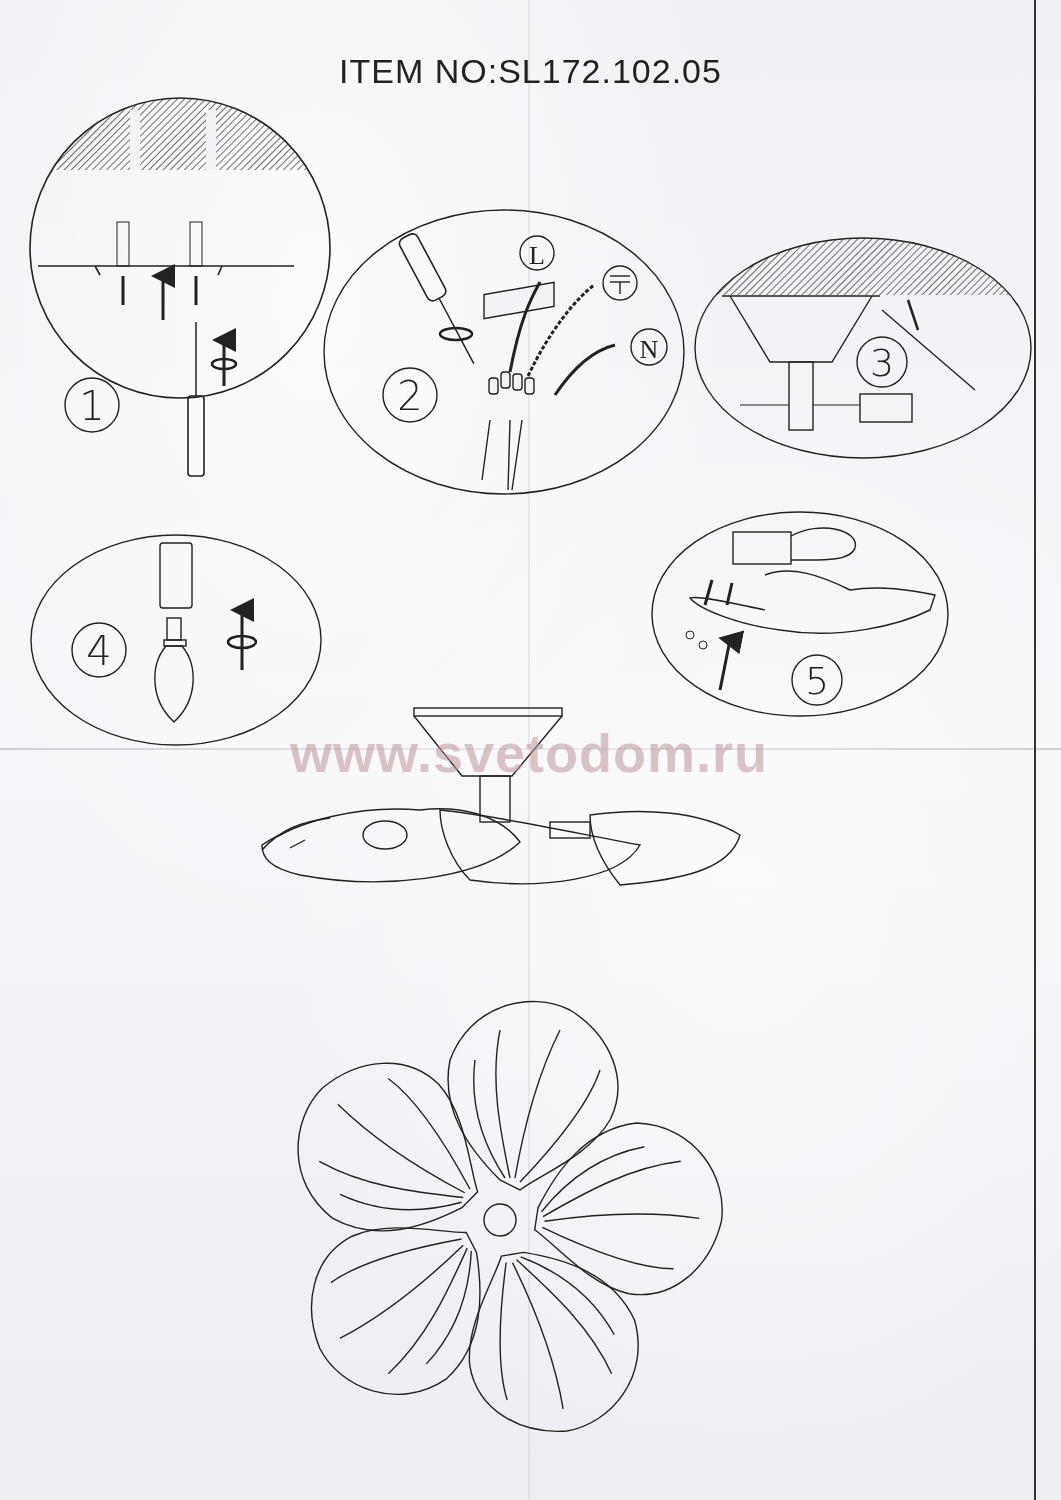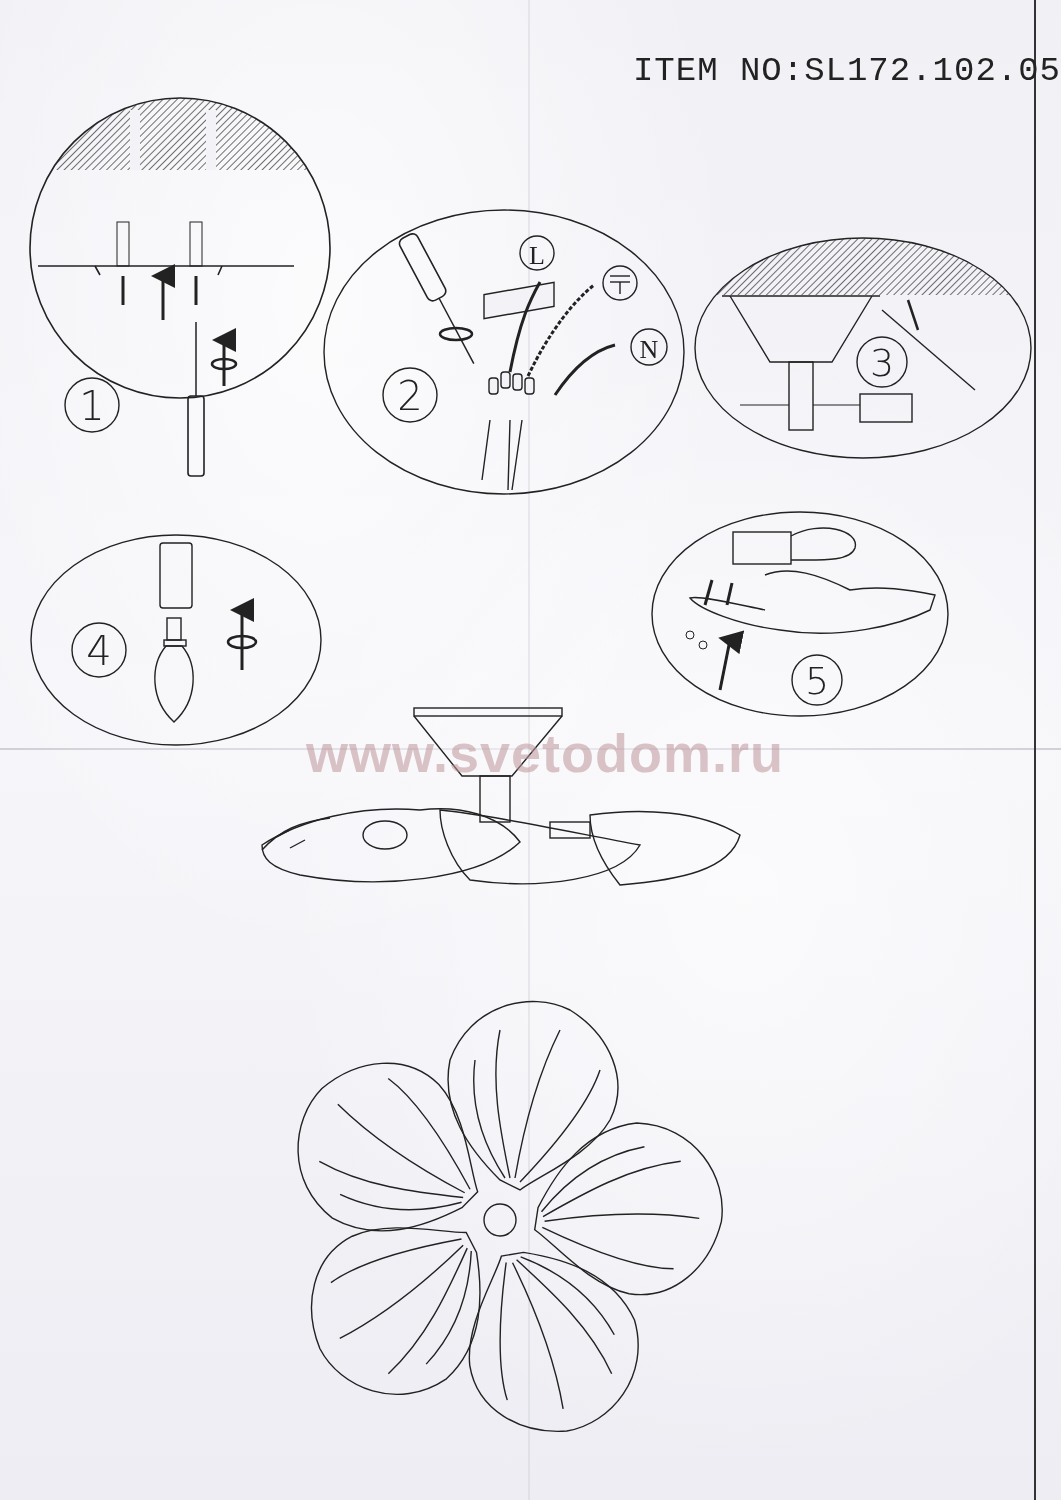--- a/index.html
+++ b/index.html
@@ -5,22 +5,22 @@
   html,body{margin:0;padding:0;}
   body{width:1061px;height:1500px;background:#f3f2f6;position:relative;overflow:hidden;font-family:"Liberation Serif",serif;}
   .paper{position:absolute;left:0;top:0;width:1061px;height:1500px;
     background:
       radial-gradient(ellipse at 30% 20%, rgba(255,255,255,0.7), rgba(255,255,255,0) 40%),
       radial-gradient(ellipse at 70% 60%, rgba(255,255,255,0.6), rgba(255,255,255,0) 45%),
       linear-gradient(180deg,#f1f0f5 0%,#f6f5f9 50%,#eeedf3 100%);}
   .fold-h{position:absolute;left:0;top:748px;width:1061px;height:2px;background:linear-gradient(90deg,rgba(170,170,180,0.5),rgba(200,200,210,0.3),rgba(170,170,180,0.5));}
   .fold-v{position:absolute;left:528px;top:0;width:2px;height:1500px;background:rgba(200,200,210,0.35);}
   .edge-r{position:absolute;left:1034px;top:0;width:2px;height:1500px;background:#333;}
-  .title{position:absolute;left:0;top:52px;width:1061px;text-align:right;font-size:34px;letter-spacing:1px;color:#222;font-family:Liberation Mono, monospace;}
-  .watermark{position:absolute;left:290px;top:722px;font-family:"Liberation Sans",sans-serif;font-weight:bold;font-size:54px;color:rgba(190,150,155,0.55);letter-spacing:1px;margin-left:16px;}
+  .title{position:absolute;left:0;top:52px;width:1061px;text-align:center;font-size:34px;letter-spacing:1px;color:#222;font-family:Liberation Sans, sans-serif;}
+  .watermark{position:absolute;left:290px;top:722px;font-family:"Liberation Sans",sans-serif;font-weight:bold;font-size:54px;color:rgba(190,150,155,0.55);letter-spacing:1px;}
   svg{position:absolute;left:0;top:0;}
   .num{font-family:"DejaVu Sans",sans-serif;font-weight:200;}
 </style>
 </head>
 <body>
 
 <div class="paper"></div>
 <div class="fold-h"></div>
 <div class="fold-v"></div>
 <div class="edge-r"></div>

